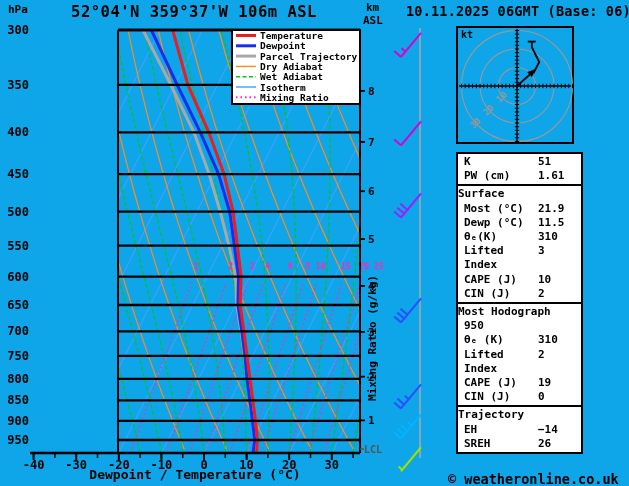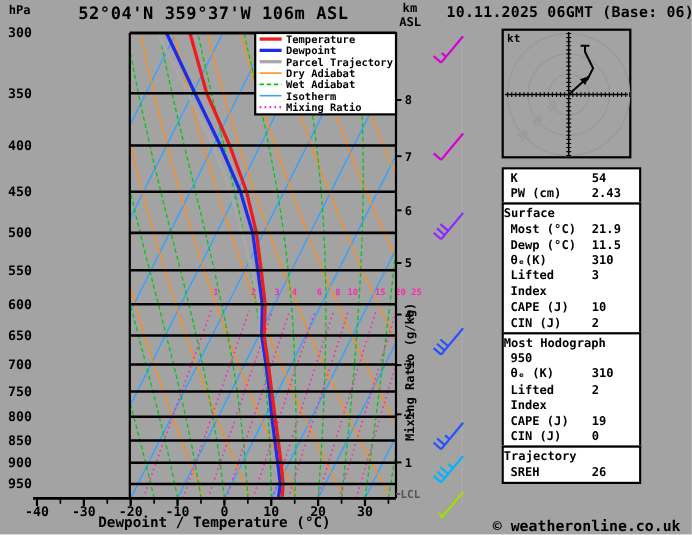--- a/index.html
+++ b/index.html
@@ -1,16 +1,16 @@
 <!DOCTYPE html>
 <html><head>
 <meta charset="utf-8">
 <style>
   html,body{margin:0;padding:0;background:#fff;}
-  #stage{position:relative;width:629px;height:486px;background:#a3a3a3;
+  #stage{position:relative;width:629px;height:486px;background:#0ea5e9;
          font-family:"DejaVu Sans Mono", monospace; overflow:hidden;}
   svg text{font-family:"DejaVu Sans Mono", monospace;}
   .date-title{position:absolute;left:406px;top:3px;width:225px;font-size:13.5px;
               font-weight:bold;color:#000;white-space:nowrap;letter-spacing:0.2px;}
   .credit{position:absolute;left:448px;top:471px;font-size:13.5px;font-weight:bold;color:#000;}
   .tablebox{position:absolute;left:456px;top:152px;width:127px;font-size:11px;font-weight:bold;color:#000;}
   .tsection{border:2px solid #000;margin-top:-2px;background:#fff;padding:1px 0;}
   .tsection:first-child{margin-top:0;}
   .trow{display:grid;grid-template-columns:1fr 40px;padding:0 3px 0 6px;line-height:14.2px;}
   .ttitle{line-height:14.2px;}
@@ -322,25 +322,25 @@
       <polygon points="535.5,69.35 527.2122702693441,72.10018834111452 531.8950233907012,77.30324736484468" fill="#000"></polygon>
       <path d="M533.6,73.0L539.2,62.0L535.5,54.5L531.8,47.1L531.8,41.6" stroke="#000" stroke-width="1.8" fill="none"></path>
       <line x1="527.8" y1="41.599999999999994" x2="535.8" y2="41.599999999999994" stroke="#000" stroke-width="1.8"></line>
     </svg>
 
   <div class="date-title">10.11.2025 06GMT (Base: 06)</div>
   <div class="tablebox" id="tb">
       <div class="tsection">
         <div class="trow">
           <span>K</span>
-          <span>54</span>
+          <span>51</span>
         </div>
         <div class="trow">
           <span>PW (cm)</span>
-          <span>2.43</span>
+          <span>1.61</span>
         </div>
       </div>
       <div class="tsection">
         <div class="ttitle">Surface</div>
         <div class="trow">
           <span>Most (°C)</span>
           <span>21.9</span>
         </div>
         <div class="trow">
           <span>Dewp (°C)</span>
@@ -380,20 +380,24 @@
           <span>CAPE (J)</span>
           <span>19</span>
         </div>
         <div class="trow">
           <span>CIN (J)</span>
           <span>0</span>
         </div>
       </div>
       <div class="tsection">
         <div class="ttitle">Trajectory</div>
+        <div class="trow">
+          <span>EH</span>
+          <span>−14</span>
+        </div>
         <div class="trow">
           <span>SREH</span>
           <span>26</span>
         </div>
       </div>
     </div>
   <div class="credit">© weatheronline.co.uk</div>
 </div>
 
 </body></html>

